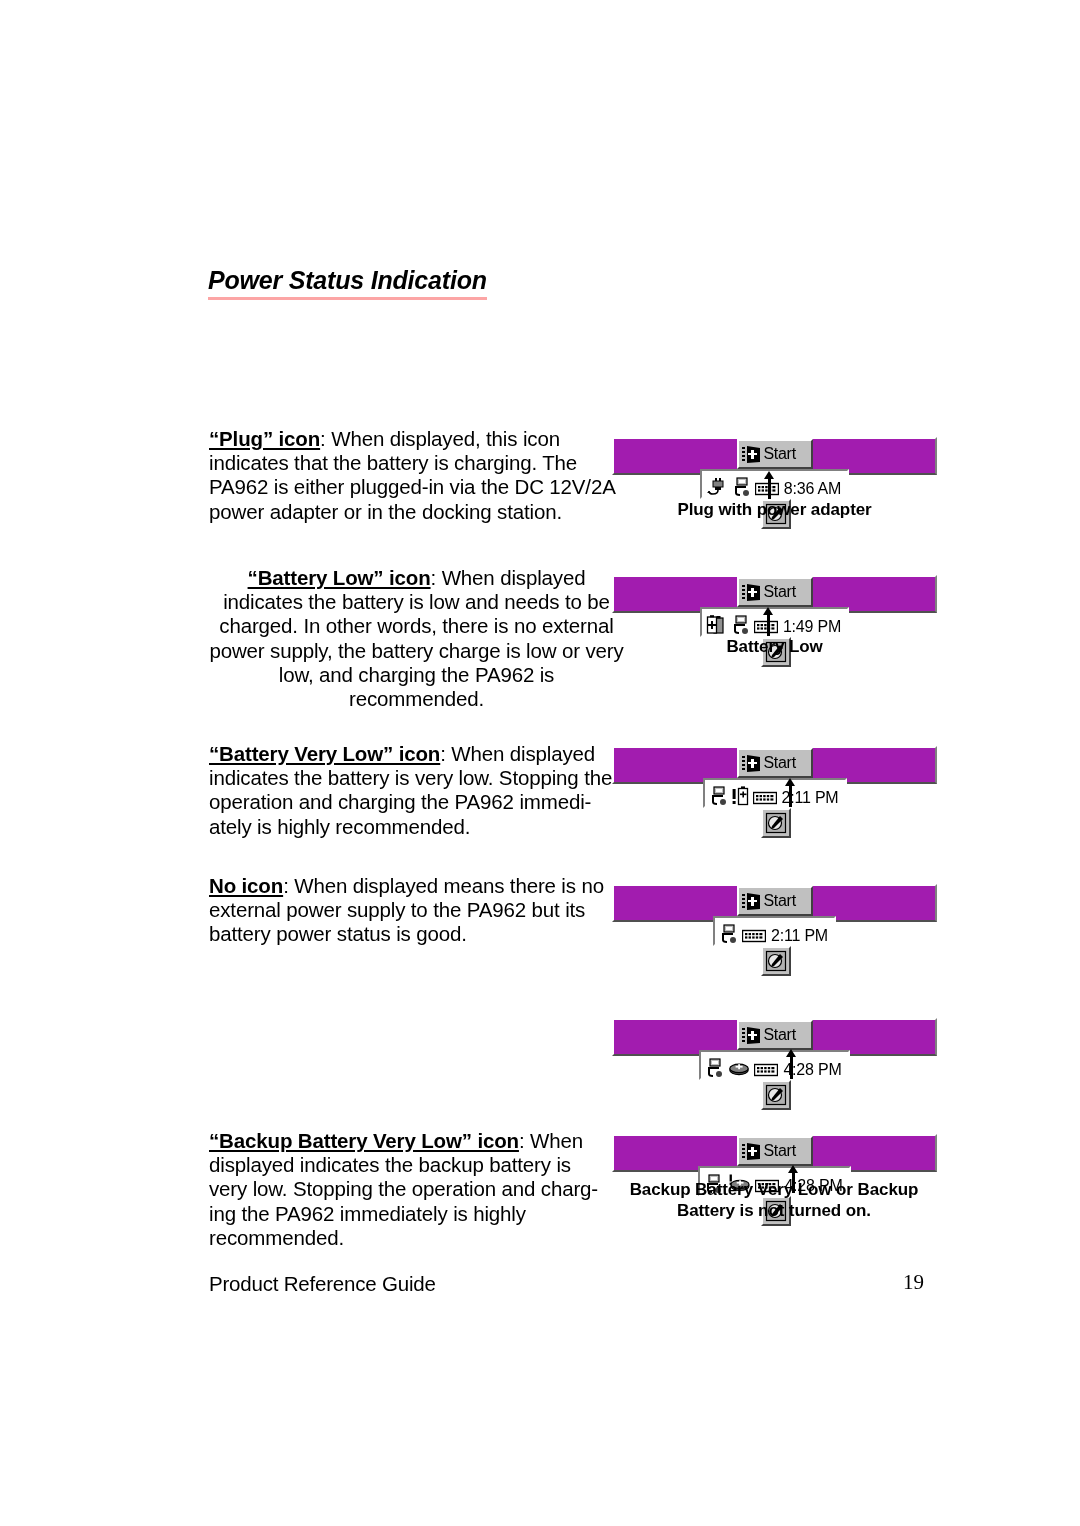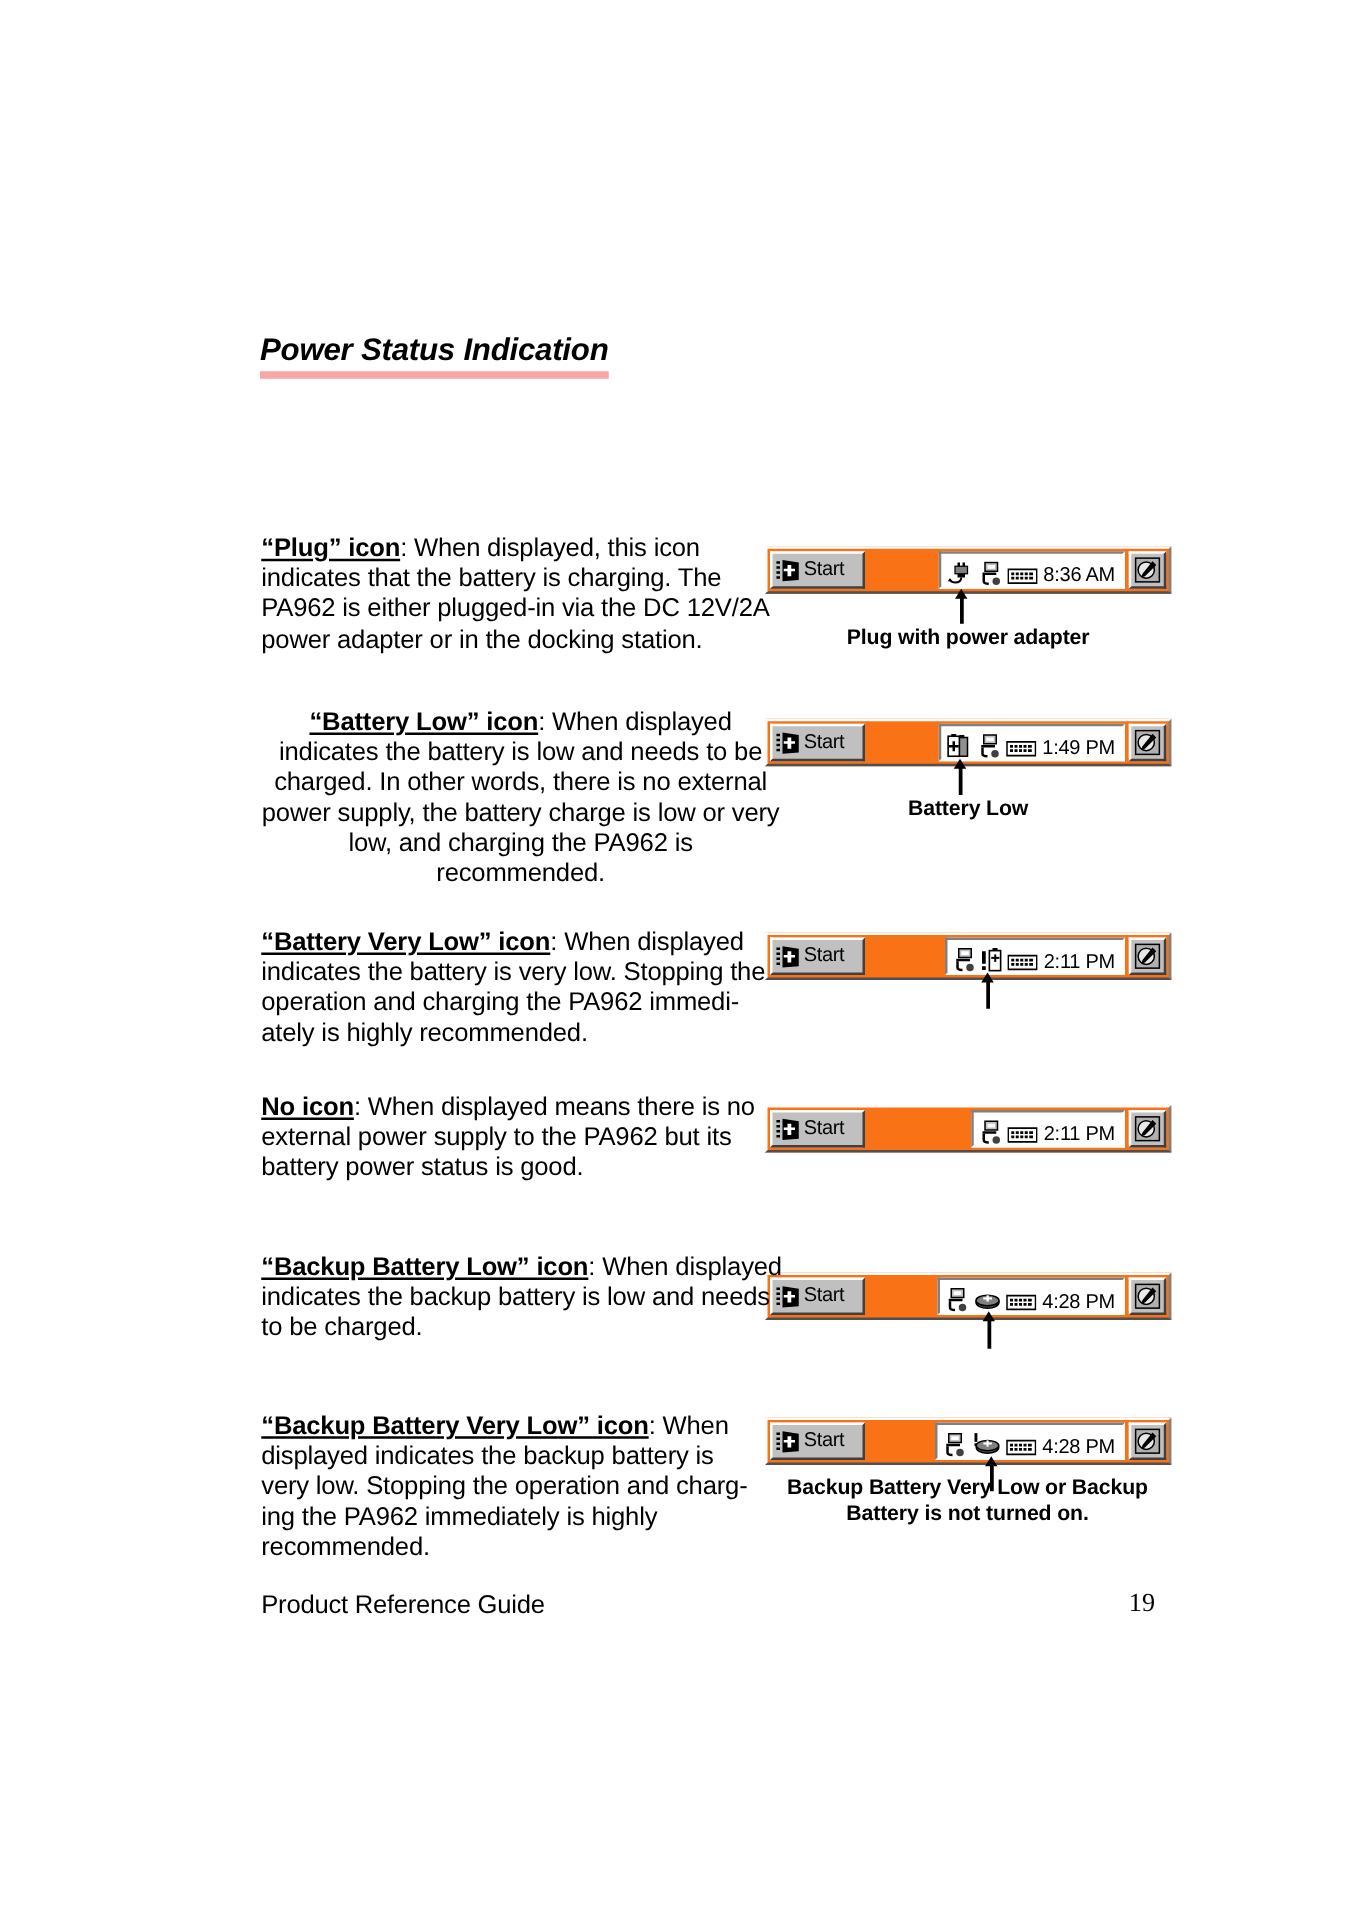--- a/index.html
+++ b/index.html
@@ -25,21 +25,21 @@
 
   
   .section-heading {
     position: absolute;
     left: 208px;
     top: 266px;
     font-size: 25px;
     font-weight: bold;
     font-style: italic;
     letter-spacing: -0.2px;
-    border-bottom: 6px solid #fca5a5;
+    border-bottom: 3px solid #fca5a5;
     padding-bottom: 2px;
     display: inline-block;
     white-space: nowrap;
   }
 
   
   .intro {
     position: absolute;
     left: 209px;
     top: 348px;
@@ -79,29 +79,30 @@
   .fig-batlow      { left: 612px; top: 575px; }
   .fig-batverylow  { left: 612px; top: 746px; }
   .fig-noicon      { left: 612px; top: 884px; }
   .fig-bkuplow     { left: 612px; top: 1018px; }
   .fig-bkupverylow { left: 612px; top: 1134px; }
 
   .taskbar {
     position: relative;
     width: 325px;
     height: 38px;
-    background: #f97316;
+    background: #a21caf;
     border-top: 2px solid #ffffff;
     border-left: 2px solid #ffffff;
     border-right: 2px solid #808080;
     border-bottom: 2px solid #505050;
     display: flex;
     align-items: center;
     box-sizing: border-box;
     padding: 0 2px;
+    flex-direction: column;
   }
 
   
   .start-btn {
     height: 30px;
     min-width: 76px;
     background: #c0c0c0;
     border-top: 2px solid #ffffff;
     border-left: 2px solid #ffffff;
     border-right: 2px solid #404040;
@@ -461,23 +462,20 @@
       <div class="desk-btn">
         <svg width="22" height="22" viewBox="0 0 22 22">
           <rect x="1.5" y="1.5" width="19" height="19" fill="#b0b0b0" stroke="#000" stroke-width="1.2"></rect>
           <circle cx="10" cy="11" r="6.5" fill="#e8e8e8" stroke="#000" stroke-width="1.2"></circle>
           <path d="M15 4 L18 7 L9 16 L6 17 L7 14 Z" fill="#000"></path>
         </svg>
       </div>
     </div>
   </div>
 
-  <div class="body-block blk-bkuplow">
-    <b>“Backup Battery Low” icon</b><span>:  When displayed indicates the backup battery is low and needs to be charged.</span>
-  </div>
 
   <div class="figure fig-bkuplow">
     <div class="taskbar">
       <div class="start-btn">
         <svg class="ce-flag" viewBox="0 0 20 19">
           <rect x="0" y="2" width="3" height="2" fill="#000"></rect>
             <rect x="0" y="6" width="3" height="2" fill="#000"></rect>
           <rect x="0" y="10" width="3" height="2" fill="#000"></rect>
             <rect x="0" y="14" width="3" height="2" fill="#000"></rect>
           <path d="M5 1 L18 3 L18 17 L5 18 Z" fill="#000"></path>

